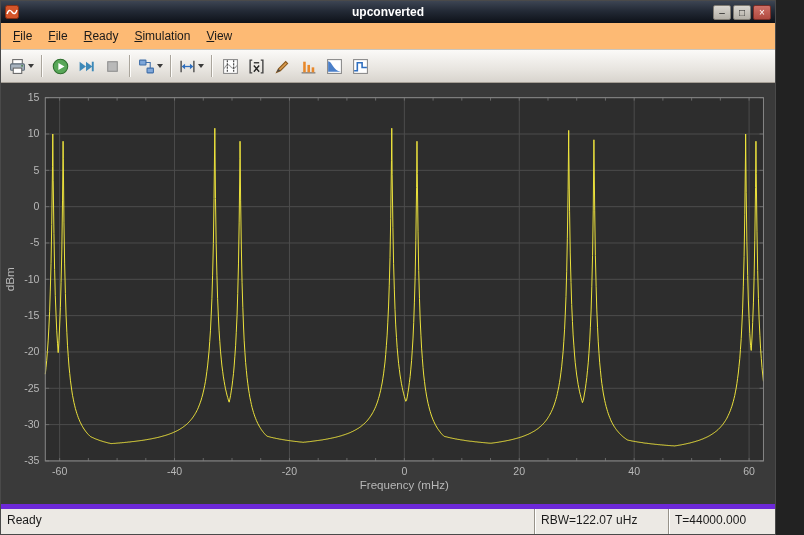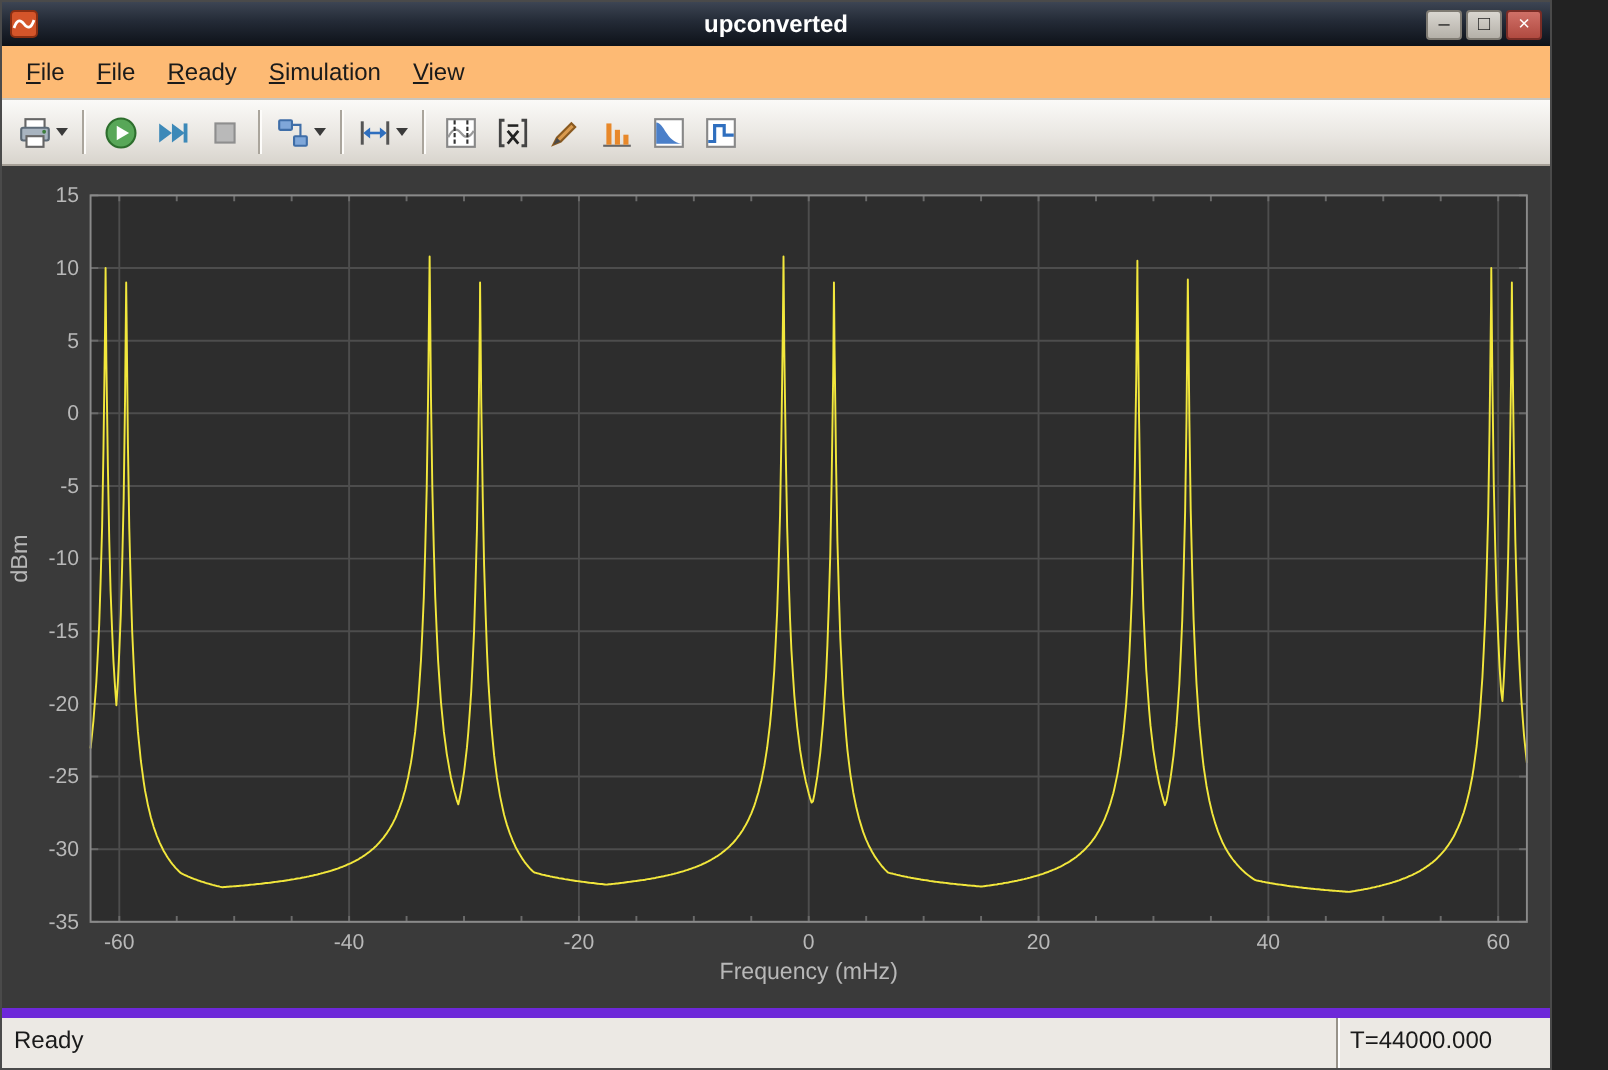--- a/index.html
+++ b/index.html
@@ -322,16 +322,17 @@
           <text x="40" y="352.40000000000003">-30</text>
           <text x="40" y="389.5">-35</text>
         </g>
         <text x="419" y="415" fill="#b8b8b8" font-size="12" font-family="&quot;Liberation Sans&quot;,&quot;DejaVu Sans&quot;,sans-serif" text-anchor="middle">Frequency (mHz)</text>
         <text transform="translate(13 200.5) rotate(-90)" fill="#b8b8b8" font-size="12" font-family="&quot;Liberation Sans&quot;,&quot;DejaVu Sans&quot;,sans-serif" text-anchor="middle">dBm</text>
       </svg>
   </div>
 
   <div class="statusbar">
     <div class="status-cell cell-ready">Ready</div>
+    <div class="status-cell seg cell-rbw">RBW=122.07 uHz</div>
     <div class="status-cell seg cell-time">T=44000.000</div>
   </div>
 
 </div>
 
 </body></html>

